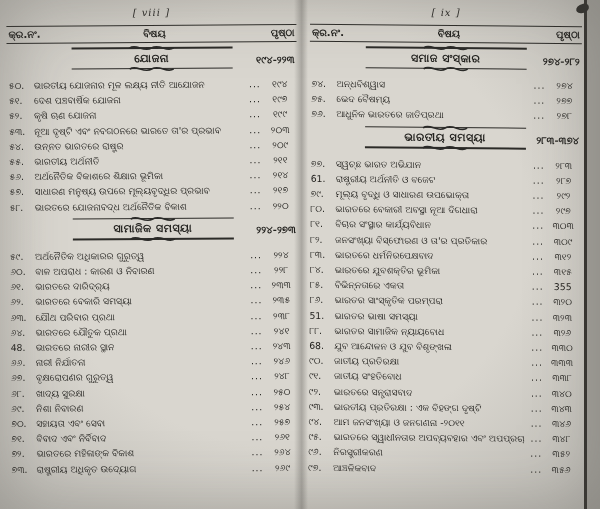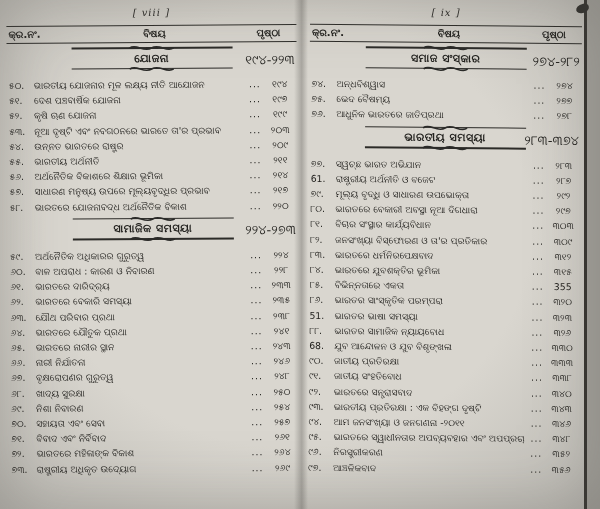--- a/index.html
+++ b/index.html
@@ -13,28 +13,28 @@
   .page{position:absolute;top:0;height:509px;color:#23221f}
   .page0{left:8px;width:290px;transform:rotate(-0.4deg)}
   .page1{left:308px;width:272px;transform:rotate(0.5deg)}
   .folio{text-align:center;font-family:"DejaVu Serif", serif;font-style:italic;
     font-size:10px;margin-top:7px;letter-spacing:1px;color:#2e2d2a}
   .cols-header{display:flex;align-items:center;margin-top:7px;padding:2px 2px;
     border-top:1.6px solid #2c2b28;border-bottom:1.6px solid #2c2b28;
     font-weight:bold;font-size:10px}
   .c-no{width:58px}
   .c-sub{flex:1;text-align:center}
-  .c-pg{width:52px;text-align:center}
+  .c-pg{width:52px;text-align:right}
   .banner{position:relative;margin:4px 0 3px;min-height:27px}
   .b-mid{width:185px;margin:0 auto;text-align:center}
   .b-line{position:relative;height:1.6px;background:#2c2b28;margin:3px 12px}
   .b-line svg{position:absolute;left:50%;top:-3px;transform:translateX(-50%)}
   .b-title{font-weight:bold;font-size:11px;letter-spacing:.5px}
   .b-range{position:absolute;right:2px;top:50%;transform:translateY(-50%);
-    font-weight:normal;font-size:13px}
+    font-weight:bold;font-size:10px}
   .row{display:flex;align-items:baseline;font-size:9.3px;line-height:15.2px;padding:0 2px}
   .no{width:25px;flex:none}
   .ti{flex:1;white-space:nowrap;overflow:hidden}
   .ld{flex:none;margin:0 4px 0 6px;letter-spacing:1px}
   .pn{width:30px;flex:none;text-align:center}
   #gutter{position:absolute;left:294px;top:0;width:14px;height:100%;
     background:linear-gradient(90deg,rgba(60,58,54,0),rgba(60,58,54,.25) 45%,rgba(60,58,54,.3) 55%,rgba(60,58,54,0))}
   #edge-line{position:absolute;left:584px;top:0;width:3px;height:100%;background:#34322e}
   #edge-strip{position:absolute;left:587px;top:0;width:13px;height:100%;background:#a3a19b}
   #ink-mark{position:absolute;left:576px;top:4px;width:13px;height:9px;background:#2e2d2a;
@@ -167,21 +167,21 @@
         <span class="ld">...</span>
         <span class="pn">୨୩୮</span>
       </div>
       <div class="row">
         <span class="no">୬୪.</span>
         <span class="ti">ଭାରତରେ ଯୌତୁକ ପ୍ରଥା</span>
         <span class="ld">...</span>
         <span class="pn">୨୪୧</span>
       </div>
       <div class="row">
-        <span class="no">୬୫.</span>
+        <span class="no">48.</span>
         <span class="ti">ଭାରତରେ ନାରୀର ସ୍ଥାନ</span>
         <span class="ld">...</span>
         <span class="pn">୨୪୩</span>
       </div>
       <div class="row">
         <span class="no">୬୬.</span>
         <span class="ti">ନାରୀ ନିର୍ଯାତନା</span>
         <span class="ld">...</span>
         <span class="pn">୨୪୬</span>
       </div>

